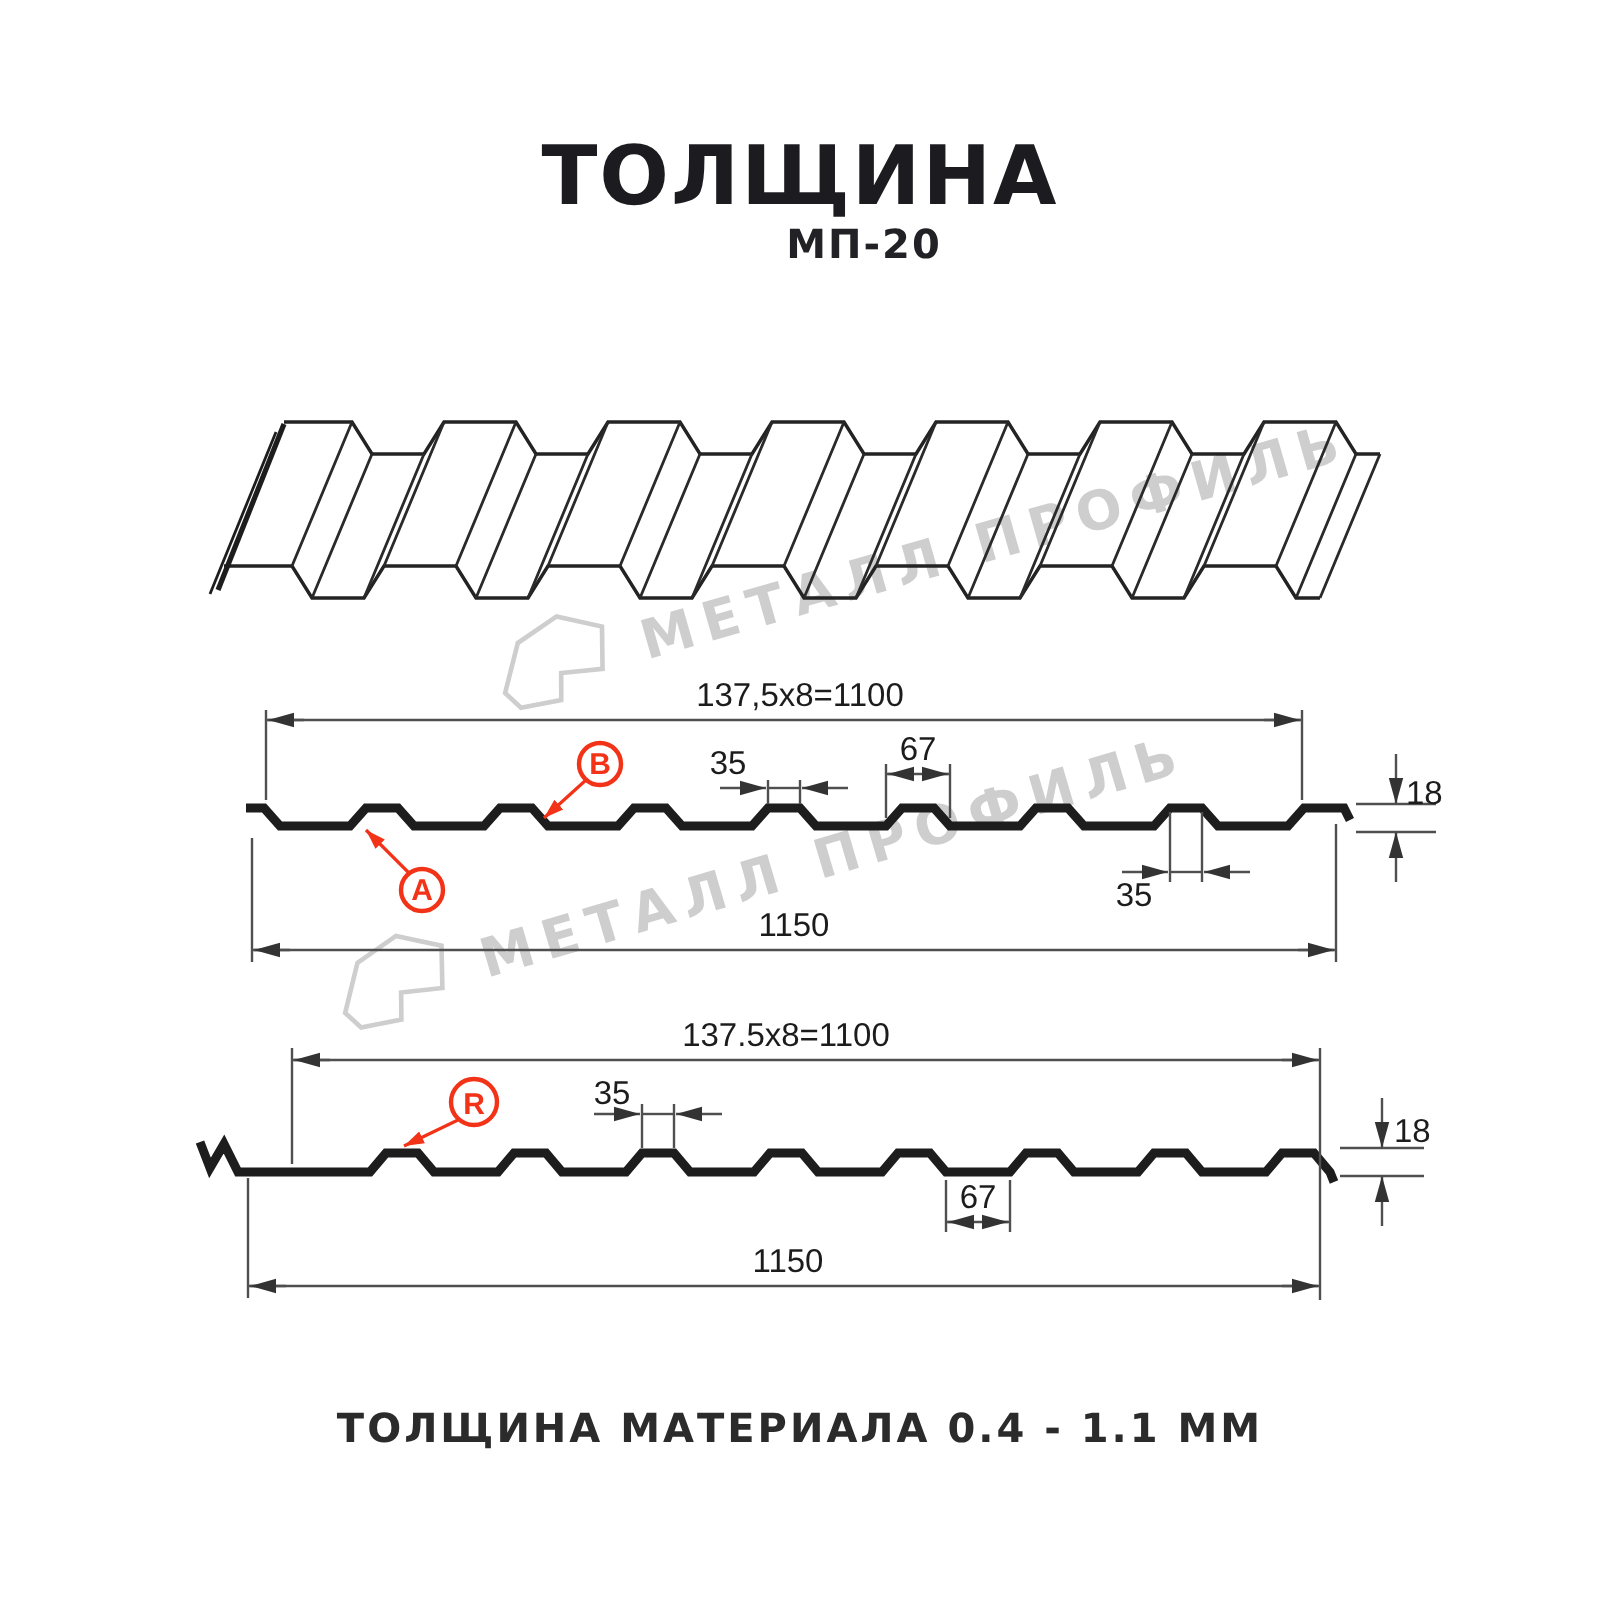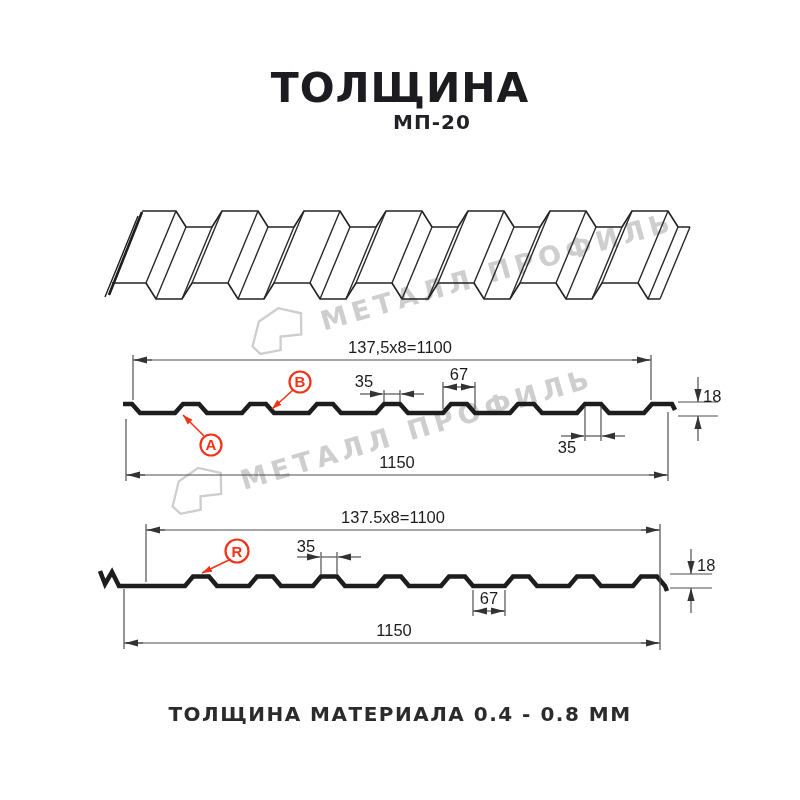--- a/index.html
+++ b/index.html
@@ -217,13 +217,13 @@
     </g>
 
     <g>
       <line class="redln" x1="229" y1="560" x2="202" y2="573" marker-end="url(#ar)"></line>
       <circle class="red" cx="237" cy="551" r="11.5"></circle>
       <text class="redtx" x="237" y="557" text-anchor="middle" font-size="16">R</text>
     </g>
   </g>
 </svg>
 
-<div class="abs footer">ТОЛЩИНА МАТЕРИАЛА 0.4 - 0.8 ММ</div>
+<div class="abs footer">ТОЛЩИНА МАТЕРИАЛА 0.4 - 1.1 ММ</div>
 
 </body></html>

